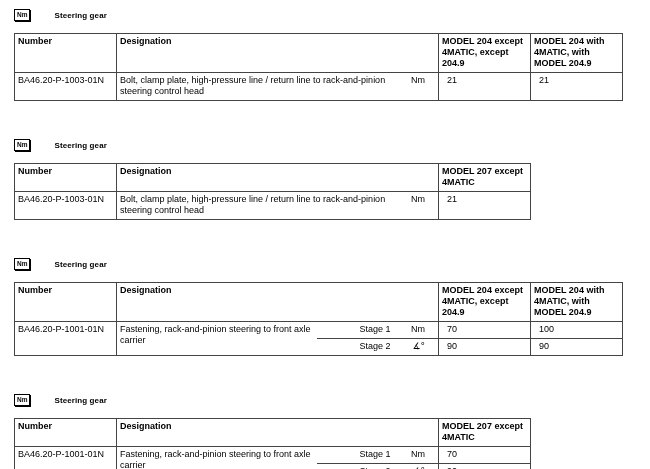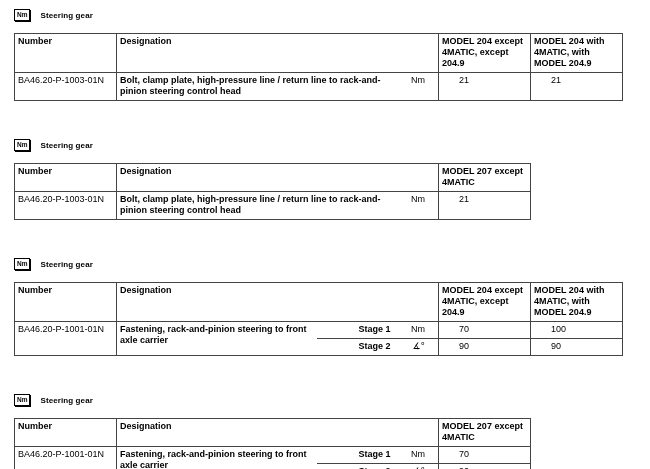--- a/index.html
+++ b/index.html
@@ -9,21 +9,21 @@
     box-sizing: border-box;
     padding: 8px 28px 6px 14px;
     font-family: "Liberation Sans", sans-serif;
     color: #000;
   }
   .section { margin-bottom: 37px; }
   .section:last-child { margin-bottom: 0; }
   .section-label {
     display: flex;
     align-items: center;
-    gap: 10px;
+    gap: 24px;
     margin-bottom: 11px;
     height: 14px;
   }
   .nm-icon {
     display: inline-block;
     border: 1px solid #000;
     box-shadow: 1px 1px 0 #000;
     font-size: 6.5px;
     font-weight: bold;
     line-height: 8px;
@@ -47,26 +47,26 @@
   col.c-m     { width: 92px; }
 
   .spec-table th, .spec-table td {
     border: 1px solid #444;
     padding: 2px 4px 3px 3px;
     vertical-align: top;
     text-align: left;
     overflow: hidden;
   }
   .spec-table th { font-weight: bold; }
-  .spec-table td.no-r, .spec-table th.no-r { border-right: none; font-weight: bold; }
+  .spec-table td.no-r, .spec-table th.no-r { border-right: none; }
   .spec-table td.no-l, .spec-table th.no-l { border-left: none; text-align: right; }
   .spec-table td.unit { text-align: right; padding-right: 13px; }
   .spec-table td.stage { padding-left: 5px; }
   .spec-table tr.head th { height: auto; }
-  .spec-table td.val { padding-left: 20px; }
+  .spec-table td.val { padding-left: 8px; }
   .angle { font-family: "DejaVu Sans", sans-serif; }
 </style>
 </head>
 <body>
 
 <div class="section">
   <div class="section-label">
     <span class="nm-icon">Nm</span>
     <span class="label-text">Steering gear</span>
   </div>

